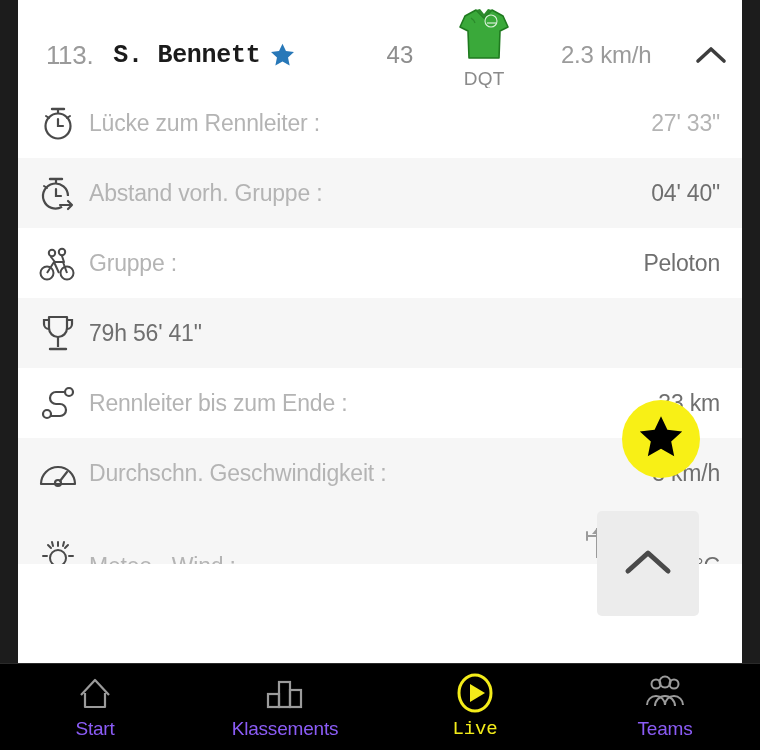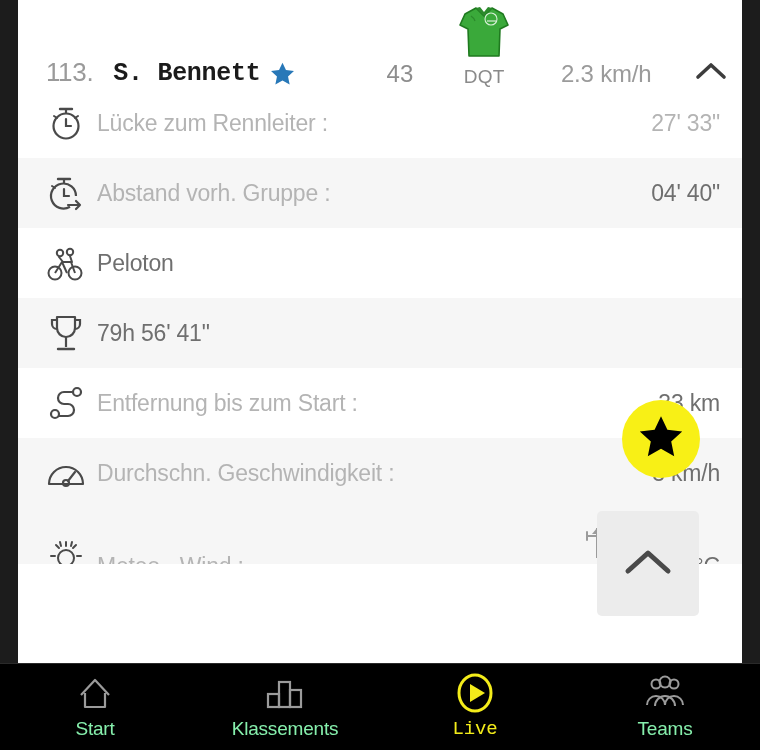--- a/index.html
+++ b/index.html
@@ -24,21 +24,21 @@
     background: #ffffff;
     overflow: hidden;
   }
 
   
   .rider-header {
     position: relative;
     height: 88px;
     background: #ffffff;
     display: flex;
-    align-items: flex-end;
+    align-items: center;
     padding-top: 22px;
   }
   .rank {
     width: 82px;
     text-align: right;
     font-size: 26px;
     color: #9a9a9a;
     padding-right: 6px;
     letter-spacing: -0.3px;
   }
@@ -91,21 +91,21 @@
     padding-top: 4px;
   }
 
   
   .rows { position: relative; }
   .row {
     position: relative;
     display: flex;
     align-items: center;
     height: 70px;
-    padding: 0 22px 0 17px;
+    padding: 0 22px 0 9px;
     background: #ffffff;
   }
   .row.alt { background: #f6f6f6; }
   .row-icon {
     width: 62px;
     display: flex;
     justify-content: center;
     align-items: center;
     flex: 0 0 62px;
   }
@@ -177,21 +177,21 @@
   .nav-item {
     flex: 1 1 0;
     display: flex;
     flex-direction: column;
     align-items: center;
     justify-content: center;
     gap: 6px;
   }
   .nav-label {
     font-size: 19px;
-    color: #86efac;
+    color: #8b5cf6;
     letter-spacing: -0.2px;
   }
   .nav-item.active .nav-label { color: #f3ec1a; font-family: Liberation Mono, monospace; }
   .nav-icon { height: 38px; display: flex; align-items: center; justify-content: center; }
 </style>
 </head>
 <body>
 
 <div id="app">
 
@@ -273,20 +273,21 @@
             <circle cx="10" cy="30" r="6.5" fill="none" stroke="#4a4a4a" stroke-width="2"></circle>
             <circle cx="30" cy="30" r="6.5" fill="none" stroke="#4a4a4a" stroke-width="2"></circle>
             <path d="M10 30 L17 19 L26 19 L30 30" fill="none" stroke="#4a4a4a" stroke-width="2" stroke-linejoin="round"></path>
             <path d="M17 19 L22 30" fill="none" stroke="#4a4a4a" stroke-width="2"></path>
             <circle cx="15" cy="10" r="3.2" fill="none" stroke="#4a4a4a" stroke-width="2"></circle>
             <circle cx="25" cy="9" r="3.2" fill="none" stroke="#4a4a4a" stroke-width="2"></circle>
             <path d="M14 14 L18 19" stroke="#4a4a4a" stroke-width="2" stroke-linecap="round"></path>
             <path d="M25 13 L27 19" stroke="#4a4a4a" stroke-width="2" stroke-linecap="round"></path>
           </svg>
         </span>
+        <span class="row-label">Gruppe :</span>
         <span class="row-value">Peloton</span>
       </div>
 
       <div class="row alt">
         <span class="row-icon">
           <svg width="38" height="42" viewBox="0 0 38 42">
             <path d="M10 5 h18 v11 a9 9 0 0 1 -18 0 Z" fill="none" stroke="#4a4a4a" stroke-width="2.2" stroke-linejoin="round"></path>
             <path d="M10 8 h-5 v4 a5 5 0 0 0 5 5" fill="none" stroke="#4a4a4a" stroke-width="2.2"></path>
             <path d="M28 8 h5 v4 a5 5 0 0 1 -5 5" fill="none" stroke="#4a4a4a" stroke-width="2.2"></path>
             <path d="M19 25 v10" stroke="#4a4a4a" stroke-width="2.2"></path>
@@ -297,21 +298,21 @@
       </div>
 
       <div class="row">
         <span class="row-icon">
           <svg width="40" height="40" viewBox="0 0 40 40">
             <circle cx="31" cy="9" r="4" fill="none" stroke="#4a4a4a" stroke-width="2.2"></circle>
             <circle cx="9" cy="31" r="4" fill="none" stroke="#4a4a4a" stroke-width="2.2"></circle>
             <path d="M27 9 h-9 a6 6 0 0 0 0 12 h4 a6 6 0 0 1 0 12 h-9" fill="none" stroke="#4a4a4a" stroke-width="2.2" stroke-linecap="round"></path>
           </svg>
         </span>
-        <span class="row-label">Entfernung bis zum Start :</span>
+        <span class="row-label">Rennleiter bis zum Ende :</span>
         <span class="row-value">33 km</span>
       </div>
 
       <div class="row alt">
         <span class="row-icon">
           <svg width="42" height="32" viewBox="0 0 42 32">
             <path d="M4 27 a17 17 0 0 1 34 0 Z" fill="none" stroke="#4a4a4a" stroke-width="2.2" stroke-linejoin="round"></path>
             <circle cx="21" cy="26" r="3" fill="none" stroke="#4a4a4a" stroke-width="2.2"></circle>
             <path d="M23 24 L30 15" stroke="#4a4a4a" stroke-width="2.2" stroke-linecap="round"></path>
           </svg>

